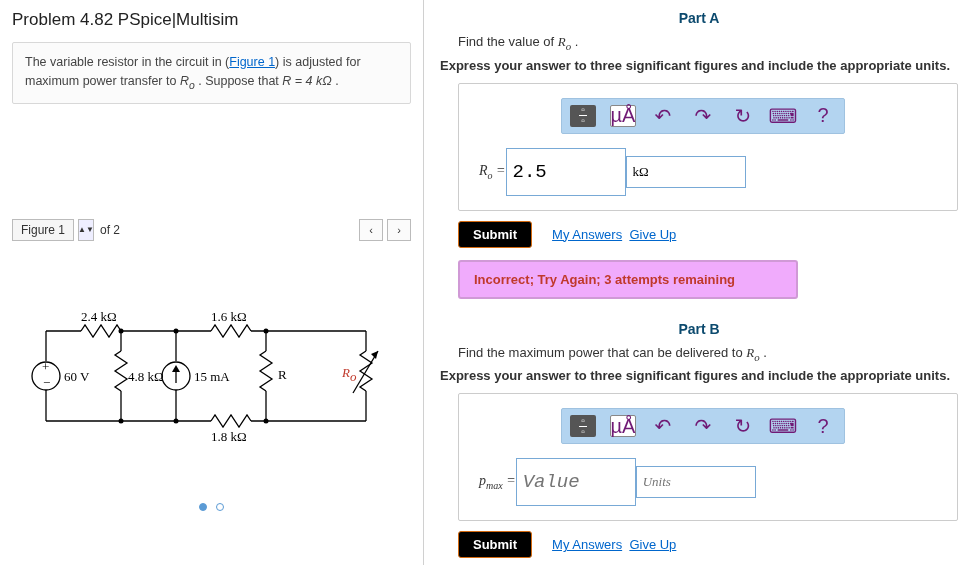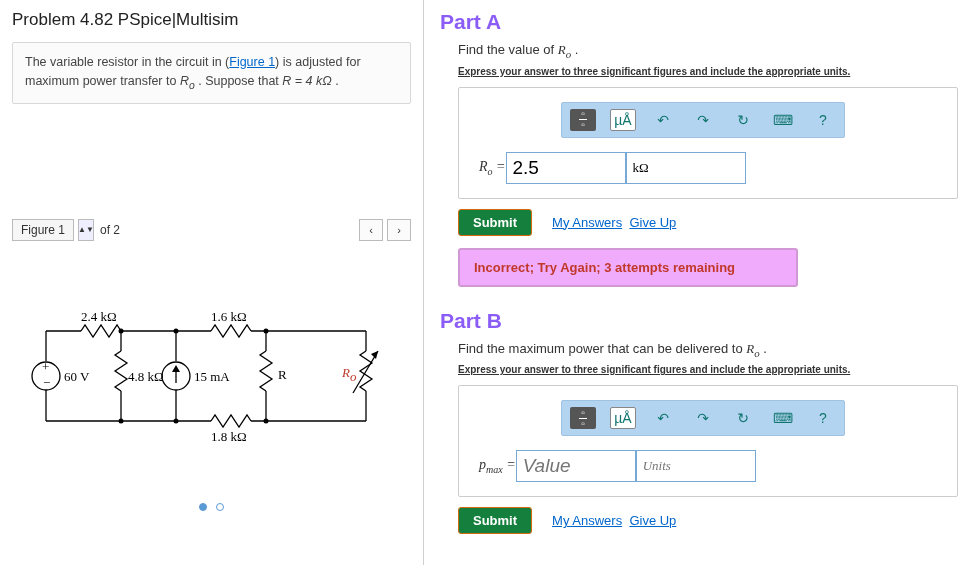--- a/index.html
+++ b/index.html
@@ -14,37 +14,37 @@
   .fig-label { border: 1px solid #bbb; padding: 3px 8px; font-size: 12px; background: #f6f6f6; }
   .fig-stepper { border: 1px solid #bbb; width: 16px; height: 22px; display:flex; flex-direction:column; justify-content:center; align-items:center; font-size:8px; background:#eef; }
   .fig-of { font-size: 12px; margin-left: 2px; }
   .nav-btn { border: 1px solid #bbb; width: 24px; height: 22px; background: #fbfbfb; font-size: 11px; display:inline-flex; align-items:center; justify-content:center; cursor:pointer; }
   .nav-group { margin-left: auto; display:flex; gap:4px; }
   .circuit { margin-top: 50px; padding: 10px 14px; }
   .circuit svg { display:block; }
   .dots-row { text-align:center; margin-top: 18px; }
   .dot { display:inline-block; width:8px; height:8px; border-radius:50%; border:1px solid #5b9bd5; margin:0 3px; }
   .dot.filled { background:#5b9bd5; }
-  .part-hdr { font-size: 21px; font-weight: bold; color: #8b5cf6; margin-bottom: 8px; }
+  .part-hdr { font-size: 14px; font-weight: bold; color: #0c4a6e; margin-bottom: 8px; text-align: center; }
   .part-block { margin-bottom: 22px; }
   .instr { font-size: 13px; color: #333; margin-left: 18px; margin-bottom: 6px; }
-  .instr-bold { font-size: 10px; font-weight: bold; margin-left: 18px; margin-bottom: 10px; text-decoration: underline; }
+  .instr-bold { font-size: 13px; font-weight: bold; margin-bottom: 10px; }
   .answer-outer { border: 1px solid #ccc; border-radius: 2px; padding: 14px 16px 14px 16px; margin-left: 18px; width: 500px; background: #fff; }
   .toolbar { background: #b3d4f0; border: 1px solid #9fc2e0; border-radius: 2px; padding: 6px 8px; display: inline-flex; align-items: center; gap: 14px; margin-bottom: 14px; margin-left: 86px; }
-  .tool-btn { width: 26px; height: 22px; display:flex; align-items:center; justify-content:center; font-size: 14px; color:#0f766e; cursor:pointer; border-radius:2px; }
+  .tool-btn { width: 26px; height: 22px; display:flex; align-items:center; justify-content:center; font-size: 20px; color:#701a75; cursor:pointer; border-radius:2px; }
   .tool-btn.boxed { background:#fff; border:1px solid #888; }
   .tool-btn.frac { background:#555; color:#fff; font-size:10px; flex-direction:column; line-height:1; padding:2px; }
   .answer-row { display:flex; align-items:center; gap: 0; margin-left: 4px; }
   .prefix { font-style: italic; font-size: 14px; font-family: 'Times New Roman', serif; }
   .prefix sub { font-style: italic; font-size: 10px; }
-  .val-input { width: 120px; height: 32px; border: 1px solid #78a9d6; font-size: 19px; padding: 2px 6px; font-family: Liberation Sans, sans-serif; }
+  .val-input { width: 120px; height: 48px; border: 1px solid #78a9d6; font-size: 19px; padding: 2px 6px; font-family: Liberation Mono, monospace; }
   .unit-input { width: 120px; height: 32px; border: 1px solid #78a9d6; font-size: 13px; padding: 2px 6px; font-family: 'Times New Roman', serif; }
   .placeholder-style { color:#0369a1; font-style:italic; }
   .btn-row { margin-left: 18px; margin-top: 10px; display:flex; align-items:center; gap: 20px; }
-  .submit-btn { background: #15803d; color:#fff; border:1px solid #d46a10; border-radius:3px; padding: 5px 14px; font-size: 13px; font-weight:bold; cursor:pointer; }
+  .submit-btn { background: #000000; color:#fff; border:1px solid #d46a10; border-radius:3px; padding: 5px 14px; font-size: 13px; font-weight:bold; cursor:pointer; }
   .link-btn { color: #0066cc; font-size: 13px; text-decoration:underline; cursor:pointer; }
   .feedback-box { margin-left: 18px; margin-top: 12px; border: 2px solid #d099d6; background: #f0abfc; color: #c0392b; font-weight: bold; padding: 10px 14px; width: 340px; border-radius: 3px; font-size: 13px; }
 </style>
 </head>
 <body>
 
 <div class="container">
 
   <div class="left-col">
     <div class="problem-title">Problem 4.82 PSpice|Multisim</div>

